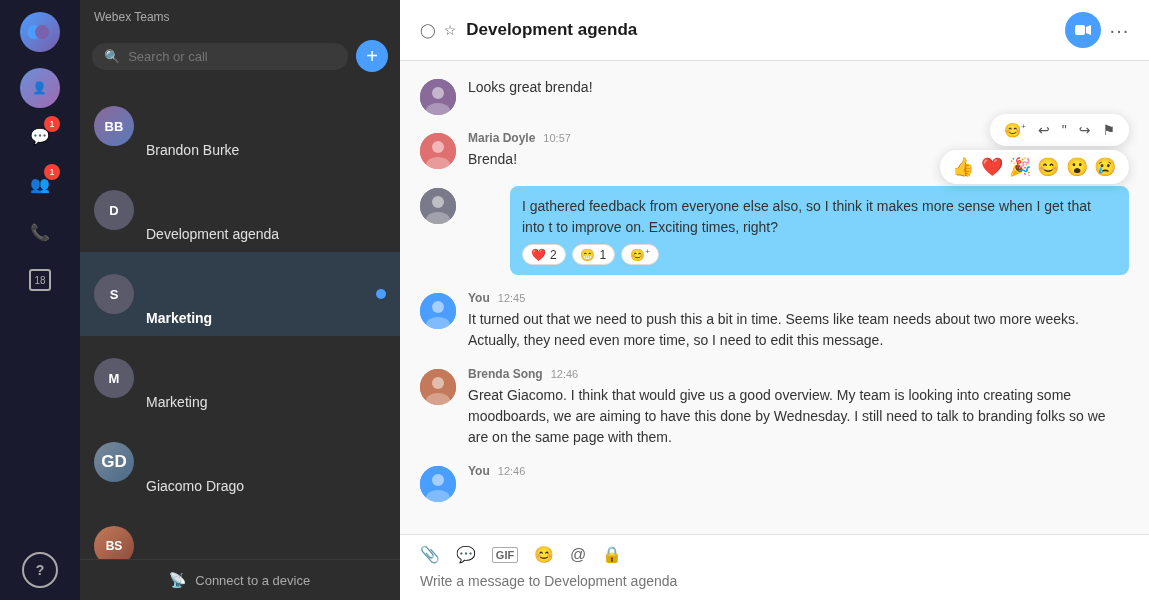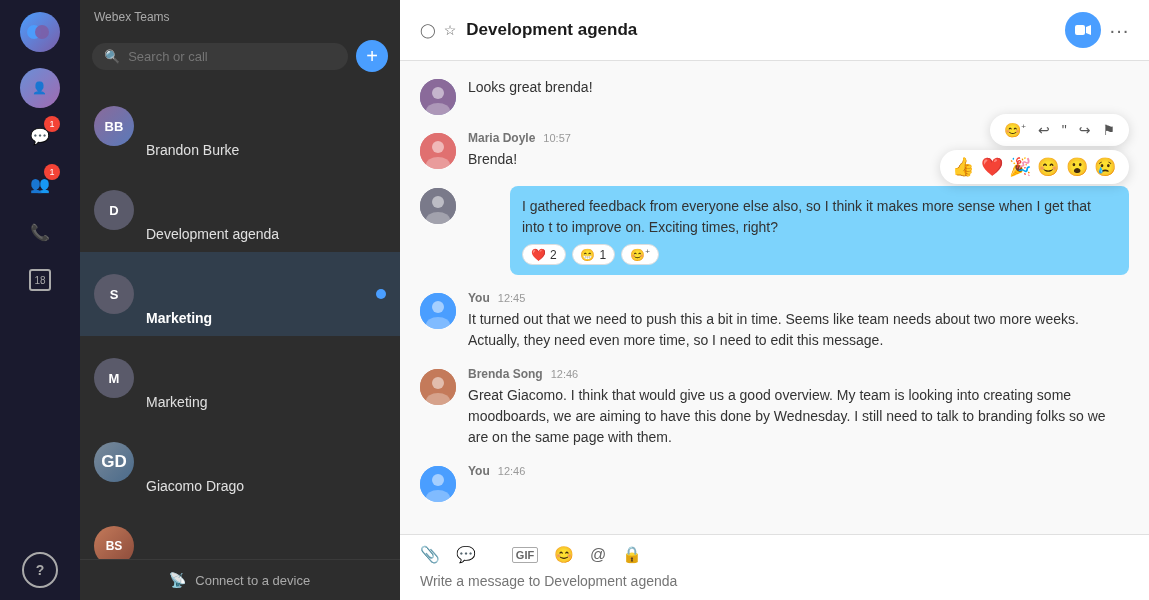--- a/index.html
+++ b/index.html
@@ -448,21 +448,21 @@
         </div>
       </div>
     </div>
 
   </div>
 
   <div class="chat-input-area">
     <div class="chat-toolbar">
       <span class="toolbar-icon">📎</span>
       <span class="toolbar-icon">💬</span>
-      <span class="toolbar-icon" style="font-size:11px;font-weight:bold;border:1px solid #aaa;padding:1px 3px;border-radius:2px;color:#666;margin-left:20px;">GIF</span>
+      <span class="toolbar-icon" style="font-size:11px;font-weight:bold;border:1px solid #aaa;padding:1px 3px;border-radius:2px;color:#666;">GIF</span>
       <span class="toolbar-icon">😊</span>
       <span class="toolbar-icon">@</span>
       <span class="toolbar-icon">🔒</span>
     </div>
     <input class="chat-input" type="text" placeholder="Write a message to Development agenda" style="">
   </div>
 
 </div>
 
 </body></html>

